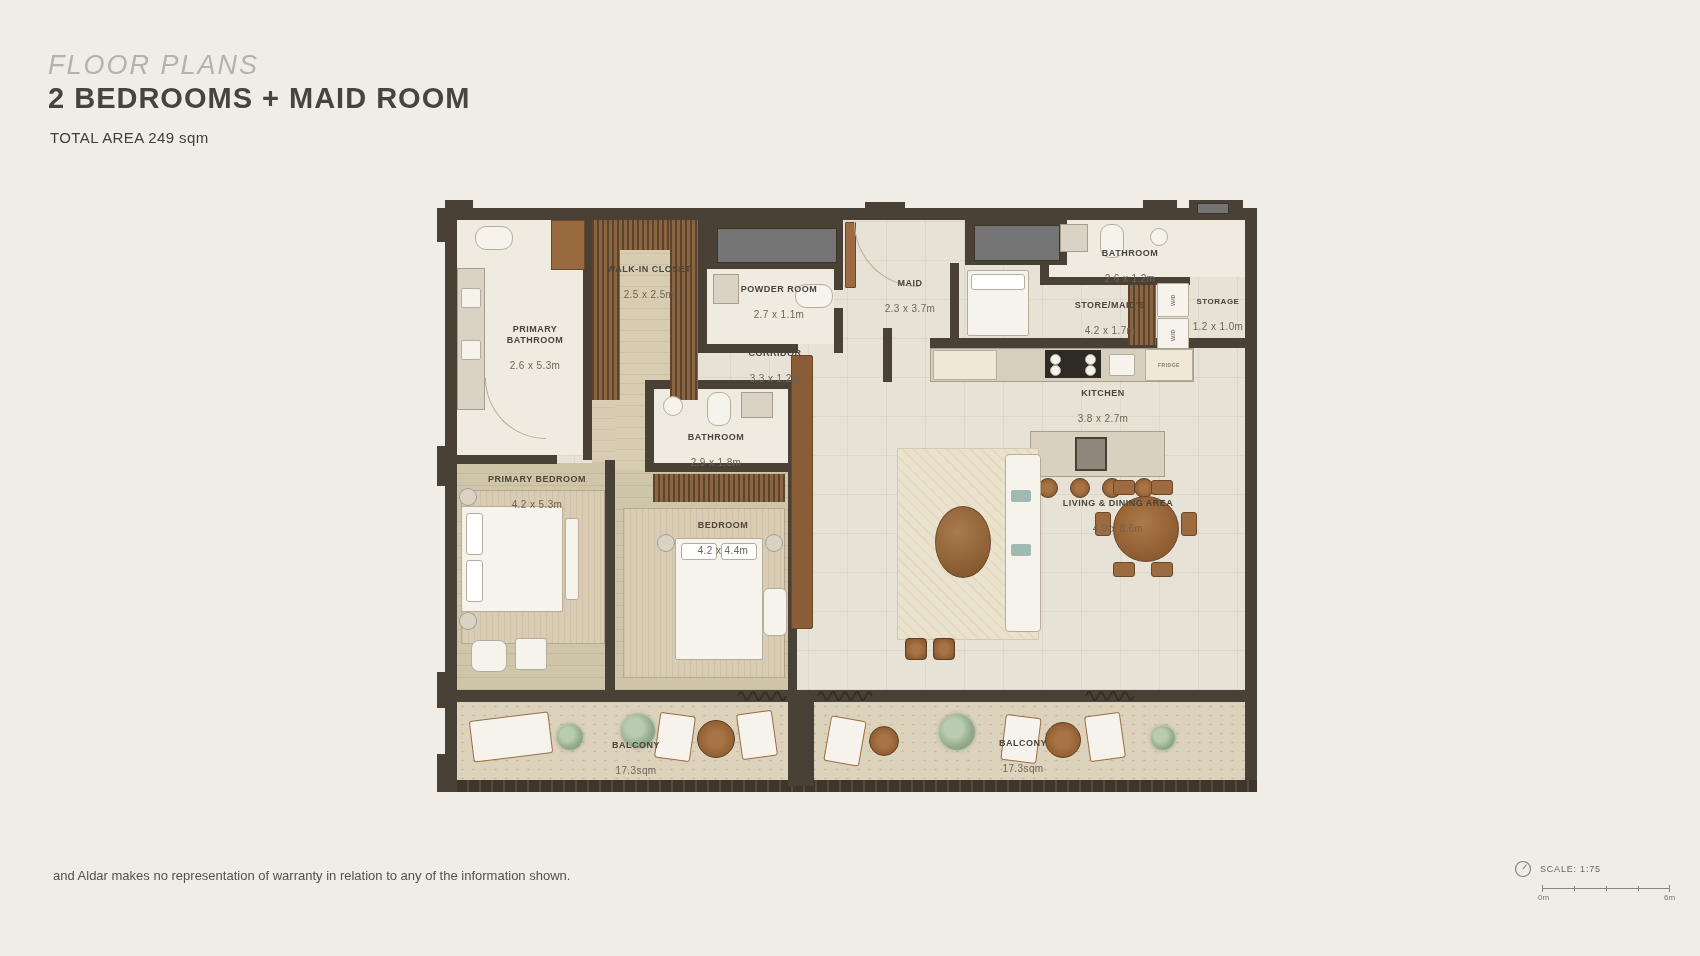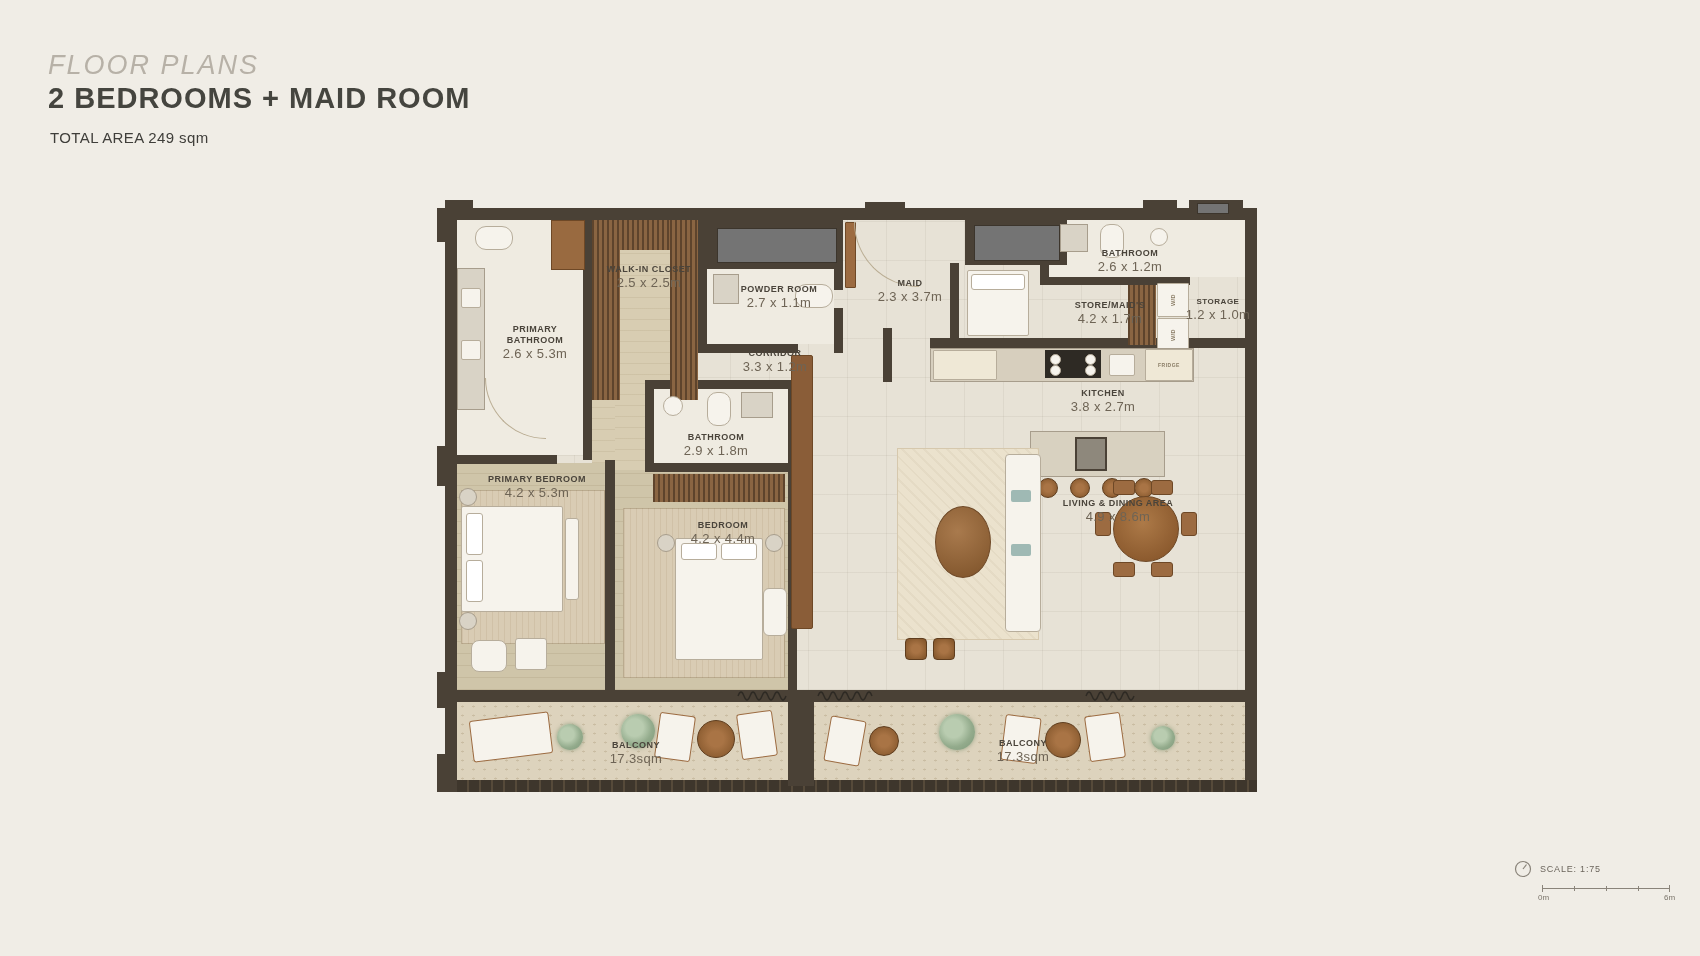--- a/index.html
+++ b/index.html
@@ -46,21 +46,21 @@
     background:radial-gradient(circle at 40% 40%, #b9ccb0 0 30%, #93ab8c 60%, #7d9678 100%);
     box-shadow:0 0 4px rgba(100,130,95,.6);}
   .stool{position:absolute;border-radius:50%;background:radial-gradient(circle,#a97445 30%,#7d5127 100%);border:1px solid #5f3d1e;}
   .arc{position:absolute;border:1px solid #b9ac92;border-top:none;border-right:none;
     border-radius:0 0 0 100%;}
   .dash{position:absolute;height:2px;
     background:repeating-linear-gradient(90deg,#4a4136 0 8px,transparent 8px 14px);}
   
   .rl{position:absolute;text-align:center;z-index:30;line-height:11px;}
   .rn{font-size:9px;font-weight:700;letter-spacing:.5px;color:#4a443b;}
-  .rd{font-size:13px;color:#6e6455;letter-spacing:.4px;margin-top:2px;}
+  .rd{font-size:10px;color:#6e6455;letter-spacing:.4px;margin-top:14px;}
   .tinytxt{position:absolute;font-size:5.5px;font-weight:700;color:#8a7d66;letter-spacing:.5px;
     display:flex;align-items:center;justify-content:center;text-align:center;}
   .wd{transform:rotate(-90deg);}
   
   .disc{position:absolute;left:53px;top:867px;font-size:13px;color:#55504a;line-height:17px;}
   .scaleblk{position:absolute;left:1514px;top:862px;width:166px;height:48px;}
   .scalelabel{position:absolute;left:26px;top:2px;font-size:9px;letter-spacing:.8px;color:#6b655c;}
   .sbar{position:absolute;left:28px;top:26px;width:128px;height:1px;background:#8a847a;}
   .stick{position:absolute;top:-3px;width:1px;height:7px;background:#8a847a;}
   .sm{position:absolute;top:31px;font-size:8px;color:#7b756b;}
@@ -304,20 +304,21 @@
       <div class="rn">BALCONY</div>
       <div class="rd">17.3sqm</div>
     </div>
     <div class="rl" style="left:528px;top:530px;width:100px;">
       <div class="rn">BALCONY</div>
       <div class="rd">17.3sqm</div>
     </div>
   </div>
 
   <div class="disc">
+    <div>and Aldar makes no representation of warranty in relation to any of the information shown.</div>
   </div>
 
   <div class="scaleblk">
     <svg class="abs" style="left:0;top:-2px;" width="18" height="18" viewBox="0 0 18 18">
       <circle cx="9" cy="9" r="7.5" fill="none" stroke="#8a847a" stroke-width="1.2"></circle>
       <line x1="9" y1="9" x2="12.5" y2="4.5" stroke="#8a847a" stroke-width="1.2"></line>
     </svg>
     <div class="scalelabel">SCALE: 1:75</div>
     <div class="sbar">
       <div class="stick" style="left:0;"></div>

